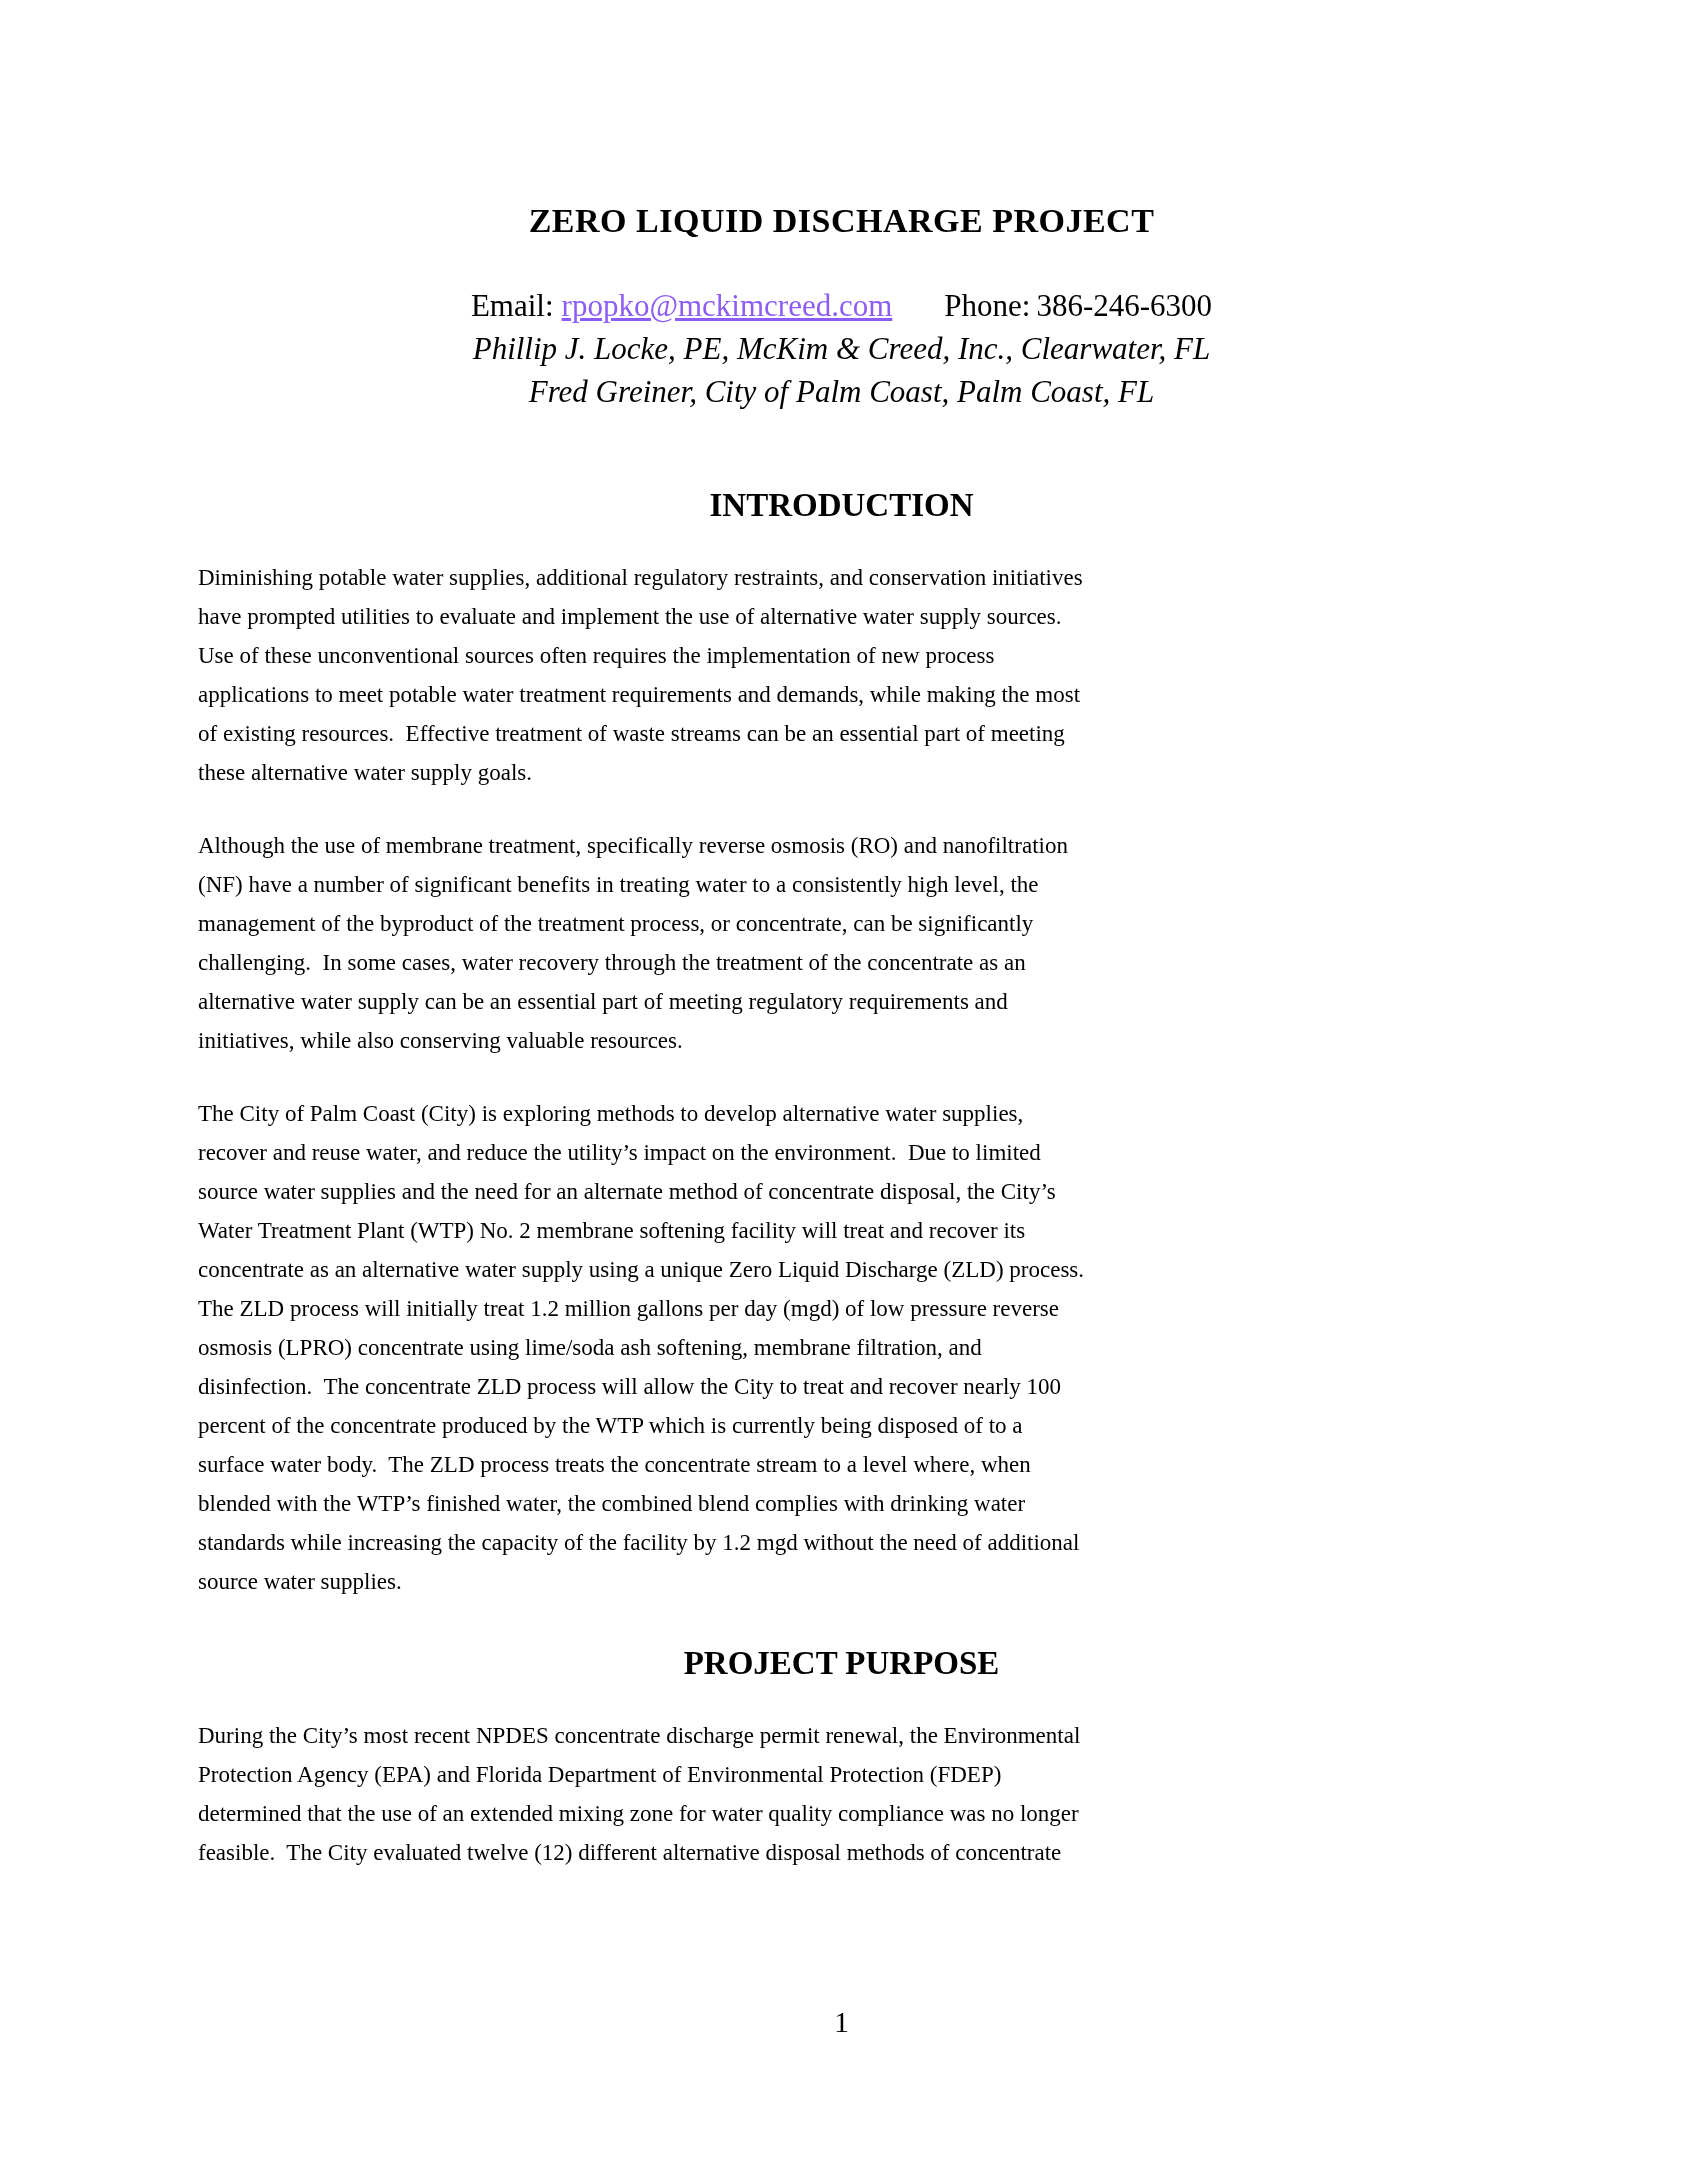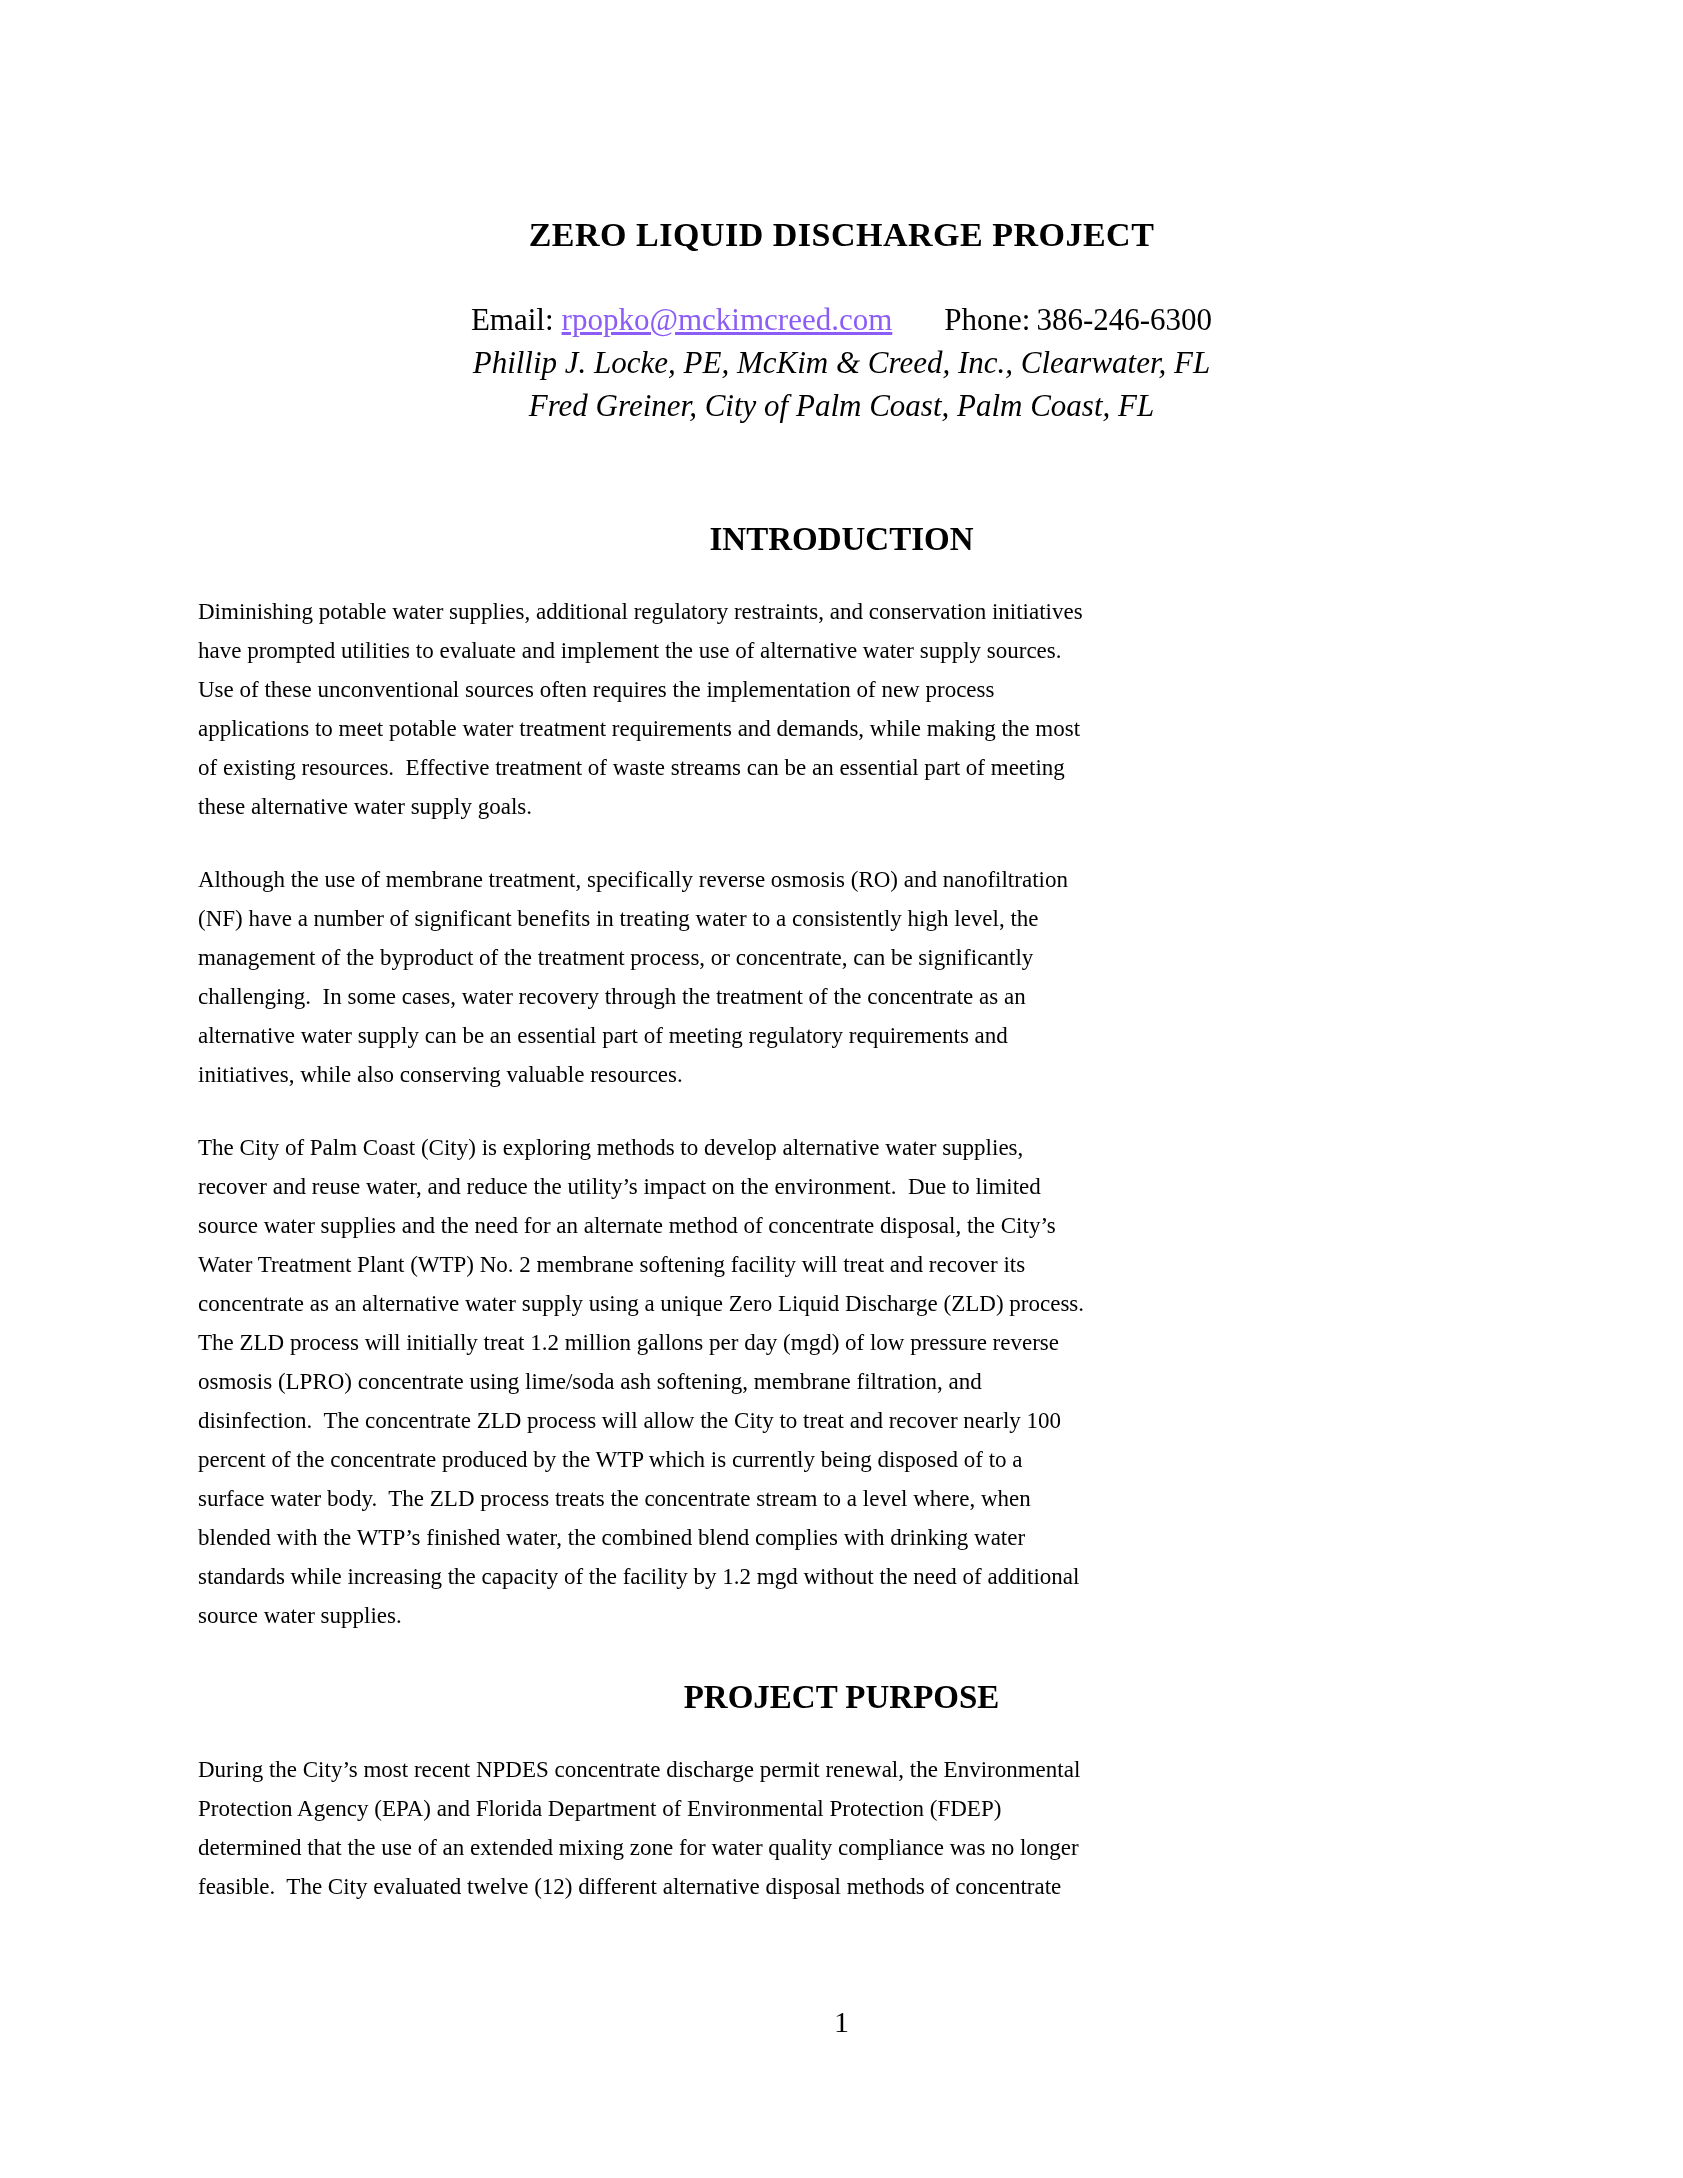--- a/index.html
+++ b/index.html
@@ -12,21 +12,21 @@
     width: 1683px;
     height: 2178px;
     background: #ffffff;
     color: #000000;
     font-family: "Liberation Serif", "DejaVu Serif", serif;
     overflow: hidden;
   }
   .content {
     position: absolute;
     left: 198px;
-    top: 14px;
+    top: 0;
     width: 1287px;
     font-family: Liberation Serif, serif;
   }
   .doc-title {
     margin: 0;
     padding-top: 198px;
     text-align: center;
     font-size: 34px;
     line-height: 46px;
     font-weight: bold;
@@ -56,21 +56,21 @@
   .phone-number {
     margin-left: 6px;
   }
   .section-heading {
     margin: 0;
     text-align: center;
     font-size: 33px;
     line-height: 46px;
     font-weight: bold;
   }
-  .heading-introduction { margin-top: 89px; }
+  .heading-introduction { margin-top: 69px; }
   .heading-purpose { margin-top: 39px; }
   .para {
     margin: 34px 0 0 0;
     font-size: 23px;
     line-height: 39px;
     white-space: pre;
     text-align: left;
   }
   .para.first-after-heading { margin-top: 30px; }
   .page-number {

